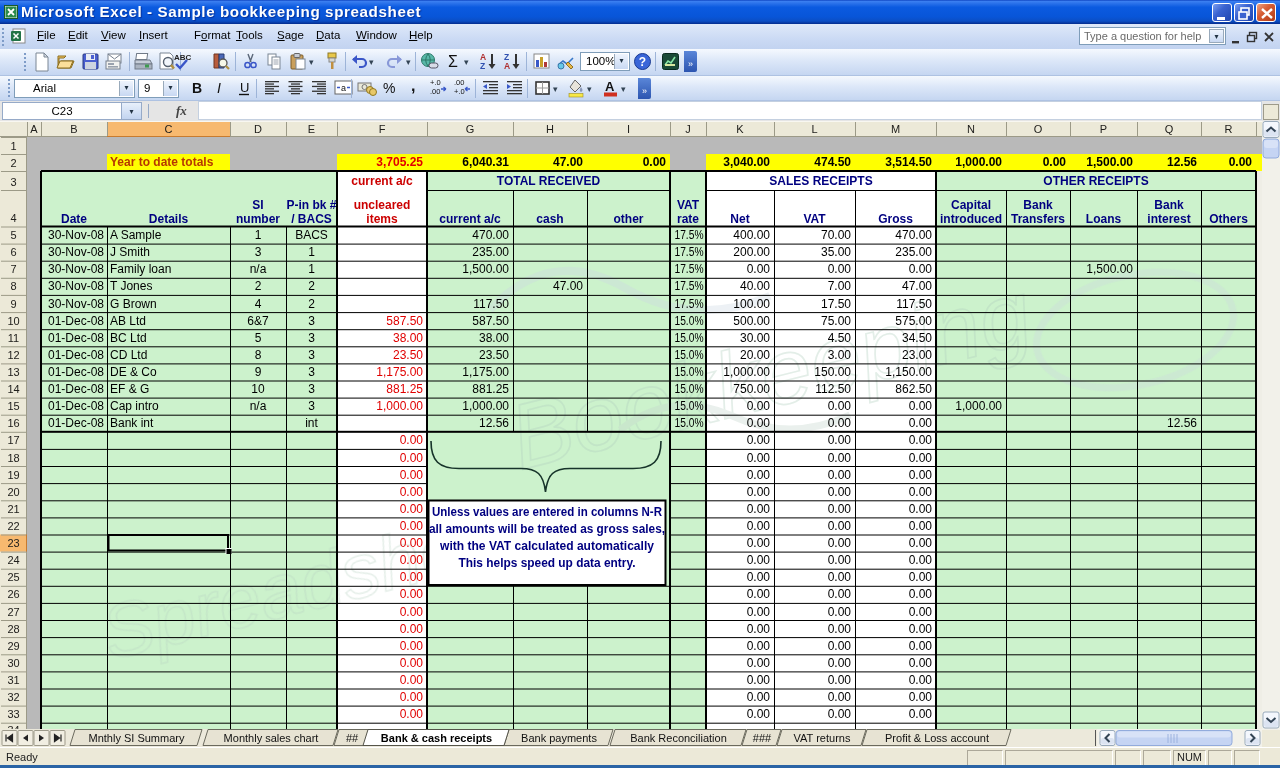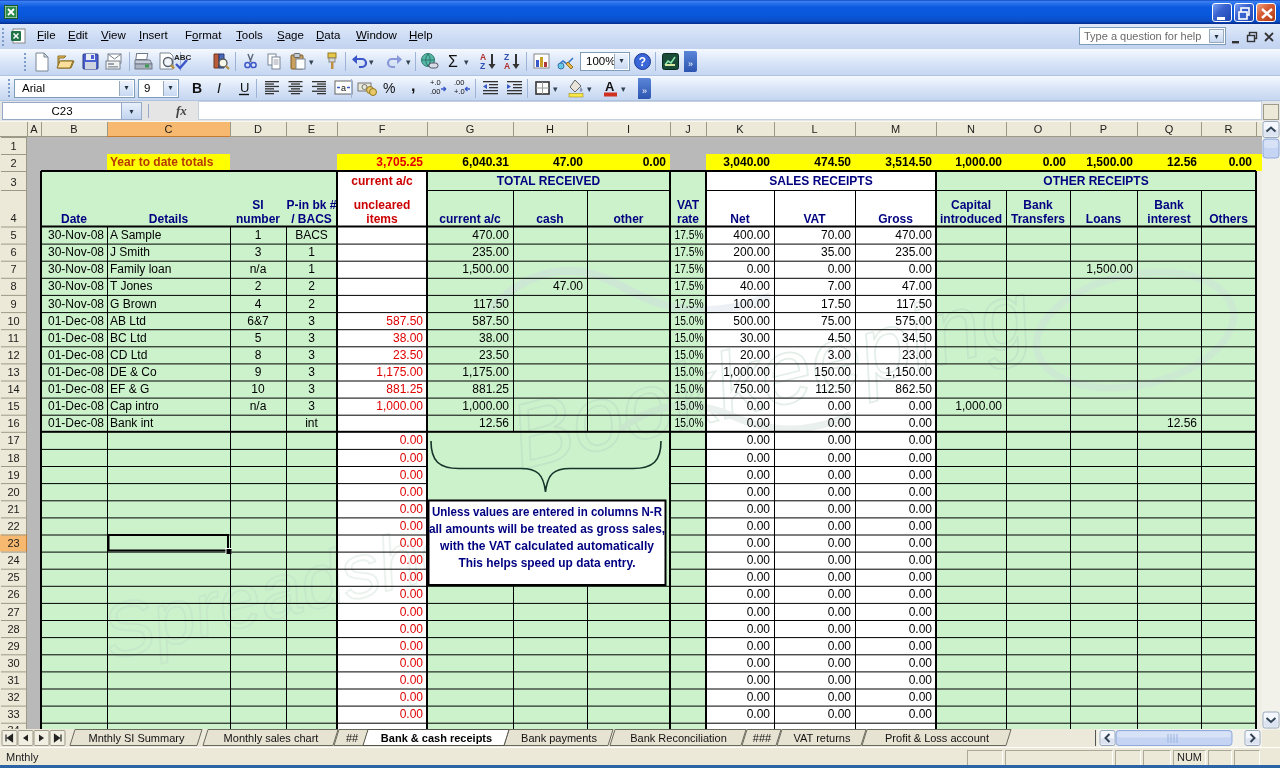--- a/index.html
+++ b/index.html
@@ -19,40 +19,41 @@
 .tb2{top:76px;height:25px}
 .tico{position:absolute;top:2px;width:21px;height:22px}
 .tb2 .tico{top:1px}
 .tsep{position:absolute;top:3px;height:19px;width:1px;background:#9db4d8}
 .tarr{position:absolute;top:8px;font-size:9px;color:#345}
 .chev{position:absolute;top:2px;width:13px;height:21px;background:linear-gradient(180deg,#5a86d8,#2c55b0);border-radius:0 2px 2px 0;color:#fff;font-size:9px;text-align:center}
 .chev span{position:relative;top:8px}
 .handle{position:absolute;width:3px;border-left:2px dotted #7e9cc8;height:18px}
 .zoombox{position:absolute;top:2.5px;width:50px;height:19px;background:#fff;border:1px solid #7f9db9;font-size:11.5px;padding:2px 0 0 5px}
 .zdd{position:absolute;right:1px;top:1px;width:14px;height:15px;background:linear-gradient(180deg,#eef4fd,#c8d8f2);border-left:1px solid #9ab;color:#234;font-size:8px;text-align:center;line-height:14px}
-.fontbox{position:absolute;left:14px;top:2.5px;width:121px;height:19px;background:#fff;border:1px solid #7f9db9;font-size:11.5px;padding:2px 0 0 7px}
+.fontbox{position:absolute;left:14px;top:2.5px;width:121px;height:19px;background:#fff;border:1px solid #7f9db9;font-size:11.5px;padding:2px 0 0 18px}
 .sizebox{position:absolute;left:138px;top:2.5px;width:41px;height:19px;background:#fff;border:1px solid #7f9db9;font-size:11.5px;padding:2px 0 0 5px}
 .fbar{position:absolute;left:0;top:101px;width:1280px;height:32px;background:#e5e5e5;border-bottom:1px solid #a0b4d0}
 .namebox{position:absolute;left:2px;top:1px;width:120px;height:18px;background:#fff;border:1px solid #96aac8;font-size:11.5px;text-align:center;padding-top:2px}
 .namedd{position:absolute;left:122px;top:1px;width:20px;height:18px;background:linear-gradient(180deg,#e8f0fb,#c2d4f0);border:1px solid #96aac8;border-left:none;color:#234;font-size:8px;text-align:center;line-height:17px}
 .fx{position:absolute;left:176px;top:2px;font-size:13px;font-style:italic;font-weight:bold;color:#444;font-family:"Liberation Serif",serif}
 .ffield{position:absolute;left:198px;top:0px;width:1064px;height:19px;background:#fff;border:1px solid #c4d0e0}
 .splitbox{position:absolute;left:1263px;top:3px;width:16px;height:16px;background:#ece9d8;border:1px solid #9d9a8a}
 .gridsvg{position:absolute;left:0;top:0}
 .statusbar{position:absolute;left:0;top:747px;width:1280px;height:18px;background:#ece9d8;border-top:1px solid #fff;font-size:11px;color:#222}
 .sb-panel{position:absolute;top:2px;height:19px;border:1px solid;border-color:#aca899 #fff #fff #aca899}
 .bottomline{position:absolute;left:0;top:765px;width:1280px;height:3px;background:#2a64a5}
 text{font-family:"Liberation Sans",sans-serif}
 </style></head><body>
 <div class="titlebar">
  <div class="title-ico"><svg width="14" height="14" viewBox="0 0 14 14">
         <rect x="0.5" y="0.5" width="13" height="13" fill="#e8f0e8" stroke="#1a5a2a"></rect>
         <rect x="1.5" y="1.5" width="11" height="11" fill="#2a8a4a"></rect>
         <path d="M4,4 l6,6 M10,4 l-6,6" stroke="#fff" stroke-width="1.8"></path>
       </svg></div>
+ <div class="title-txt">Microsoft Excel - Sample bookkeeping spreadsheet</div>
  <div class="wbtn bmin" style="left:1212px">
       <svg width="20" height="19" viewBox="0 0 20 19">
         <rect x="4" y="13" width="8" height="3" fill="#fff"></rect>
       </svg>
     </div>
  <div class="wbtn bmax" style="left:1234px">
       <svg width="20" height="19" viewBox="0 0 20 19">
         <rect x="6" y="4" width="8" height="7" fill="none" stroke="#fff" stroke-width="1.6"></rect>
         <rect x="4" y="8" width="8" height="7" fill="#3a63d0" stroke="#fff" stroke-width="1.6"></rect>
       </svg>
@@ -67,21 +68,21 @@
  <div class="handle" style="left:2px;top:4px"></div>
  <div style="position:absolute;left:11px;top:4px"><svg width="16" height="16" viewBox="0 0 16 16">
         <rect x="2" y="1" width="12" height="14" fill="#fff" stroke="#888"></rect>
         <rect x="0" y="3" width="10" height="10" rx="1" fill="#217346"></rect>
         <path d="M2.5,5.5 l5,5 M7.5,5.5 l-5,5" stroke="#fff" stroke-width="1.5"></path>
       </svg></div>
  <div class="menu-item" style="left:37px"><u>F</u>ile</div>
  <div class="menu-item" style="left:68px"><u>E</u>dit</div>
  <div class="menu-item" style="left:101px"><u>V</u>iew</div>
  <div class="menu-item" style="left:139px"><u>I</u>nsert</div>
- <div class="menu-item" style="left:185px">F<u>o</u>rmat</div>
+ <div class="menu-item" style="left:194px">F<u>o</u>rmat</div>
  <div class="menu-item" style="left:236px"><u>T</u>ools</div>
  <div class="menu-item" style="left:277px"><u>S</u>age</div>
  <div class="menu-item" style="left:316px"><u>D</u>ata</div>
  <div class="menu-item" style="left:356px"><u>W</u>indow</div>
  <div class="menu-item" style="left:409px"><u>H</u>elp</div>
  <div class="qbox">Type a question for help<span class="qdd">▾</span></div>
  <div style="position:absolute;left:1230px;top:7px;width:12px;height:10px"><svg width="12" height="11">
         <rect x="2" y="7" width="7" height="2.4" fill="#333"></rect>
       </svg></div>
  <div style="position:absolute;left:1246px;top:5px"><svg width="12" height="12">
@@ -820,21 +821,21 @@
 <rect x="1" y="0.5" width="16" height="16" rx="2" fill="#f4f7fd" stroke="#9ab"></rect>
     <rect x="2" y="8.5" width="14" height="7.0" rx="2" fill="#dce4f2"></rect>
     <path d="M4.5,10.5 l4.5,-4 4.5,4" fill="none" stroke="#345" stroke-width="2"></path>
 <rect x="1" y="18" width="16" height="19" rx="3" fill="#c5d4f3" stroke="#92abdc"></rect>
 <rect x="2" y="19" width="14" height="8" rx="3" fill="#d8e2f7"></rect>
 <rect x="1" y="591" width="16" height="16" rx="2" fill="#f4f7fd" stroke="#9ab"></rect>
     <rect x="2" y="599.0" width="14" height="7.0" rx="2" fill="#dce4f2"></rect>
     <path d="M4.5,597.0 l4.5,4 4.5,-4" fill="none" stroke="#345" stroke-width="2"></path>
 </svg>
 <div class="statusbar">
- <div style="position:absolute;left:6px;top:3px">Mnthly</div>
+ <div style="position:absolute;left:6px;top:3px">Ready</div>
  <div class="sb-panel" style="left:967px;width:36px"></div>
  <div class="sb-panel" style="left:1005px;width:108px"></div>
  <div class="sb-panel" style="left:1115px;width:26px"></div>
  <div class="sb-panel" style="left:1143px;width:28px"></div>
  <div class="sb-panel" style="left:1173px;width:33px;text-align:center">NUM</div>
  <div class="sb-panel" style="left:1208px;width:24px"></div>
  <div class="sb-panel" style="left:1234px;width:26px"></div>
 </div>
 <div class="bottomline"></div>
 </body></html>

